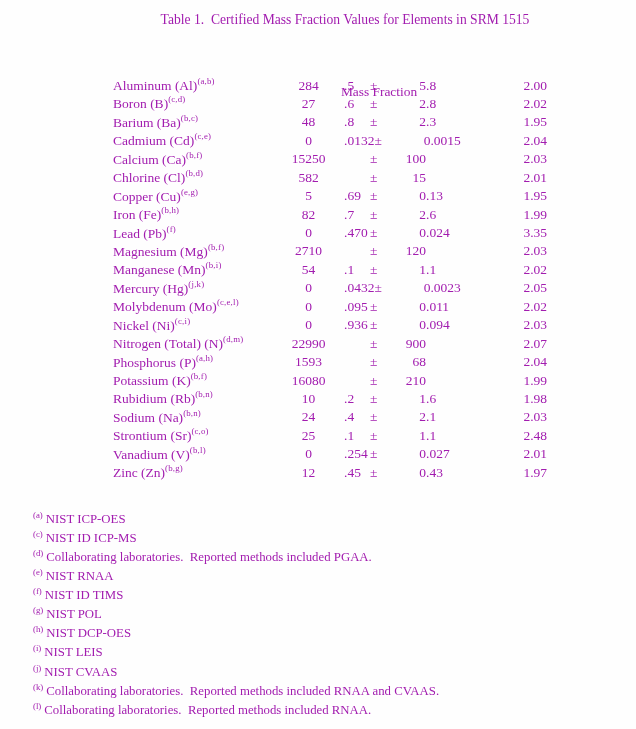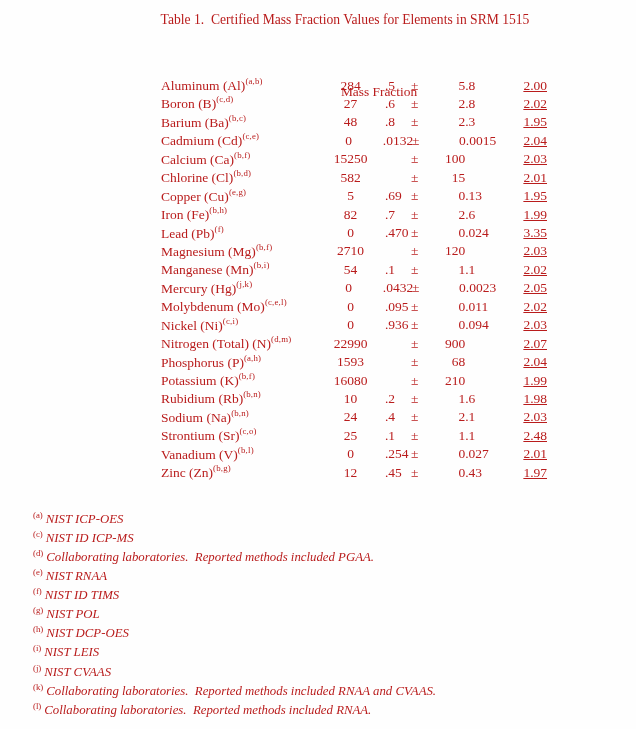--- a/index.html
+++ b/index.html
@@ -1,55 +1,55 @@
 <!DOCTYPE html>
 <html><head>
 <meta charset="utf-8">
 <style>
   html,body{margin:0;padding:0;background:#ffffff;}
   .page{
     position:relative;
     width:636px;height:729px;
     background:#fefefe;
     font-family:"Liberation Serif","DejaVu Serif",serif;
-    color:#b91c1c;
+    color:#a21caf;
     overflow:hidden;
   }
   .title{
     position:absolute;left:100px;top:12px;width:490px;
     text-align:center;font-size:13.6px;white-space:pre;
   }
   .hdr-mass{
     position:absolute;left:300px;top:35px;width:158px;
     text-align:center;font-size:13.4px;line-height:17.5px;margin-top:48px;
   }
   .hdr-k{
     position:absolute;left:487px;top:35px;
     font-size:13.4px;white-space:pre;
   }
   .hdr-k .ksym{font-style:italic;}
   .rows{
     position:absolute;left:113px;top:76px;width:434px;
     font-size:13.5px;
   }
   .row{display:flex;height:18.45px;align-items:baseline;white-space:nowrap;}
-  .c-el{width:160px;margin-left:48px;}
+  .c-el{width:160px;}
   .c-vi{width:71px;text-align:center;}
   .c-vf{min-width:26px;text-align:left;}
   .c-pm{width:13px;}
   .c-ui{width:43px;text-align:right;}
   .c-uf{width:60px;text-align:left;}
-  .c-k{flex:1;text-align:right;text-decoration:underline;}
+  .c-k{flex:1;text-align:right;}
   sup.refs{font-size:8.8px;letter-spacing:0.2px;}
   .footnotes{
     position:absolute;left:33px;top:508px;width:580px;
     font-size:12.8px;line-height:14.8px;
   }
   .fn-marker{font-size:8.8px;margin-right:3px;}
-  .fn-text{white-space:pre;font-style:italic;}
+  .fn-text{white-space:pre;}
 </style>
 </head>
 <body>
 
 <div class="page">
 
   <div class="title">Table 1.  Certified Mass Fraction Values for Elements in SRM 1515</div>
 
   <div class="hdr-mass">
     <div>Mass Fraction</div>

